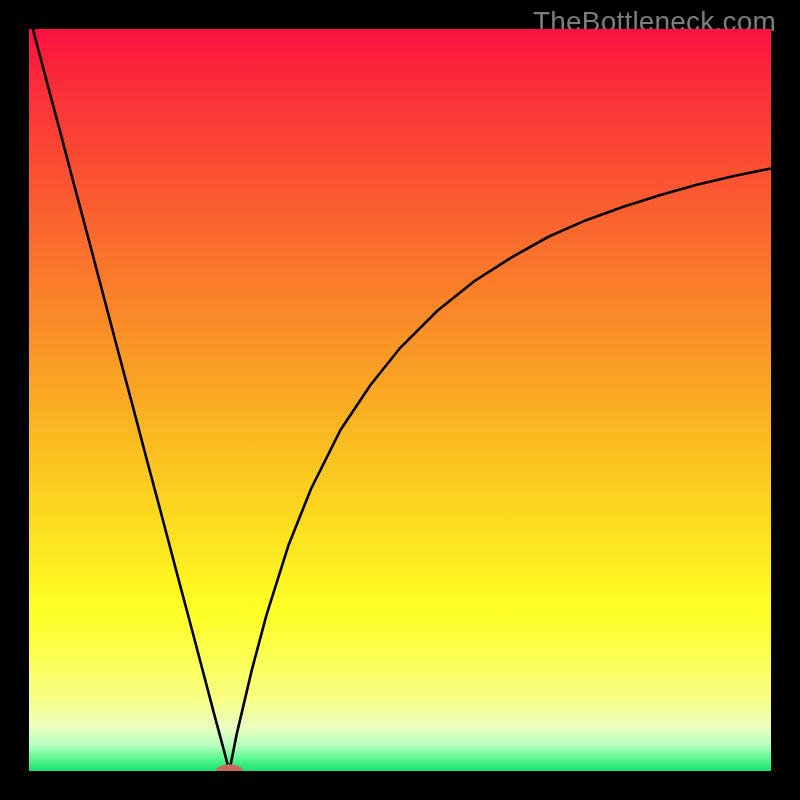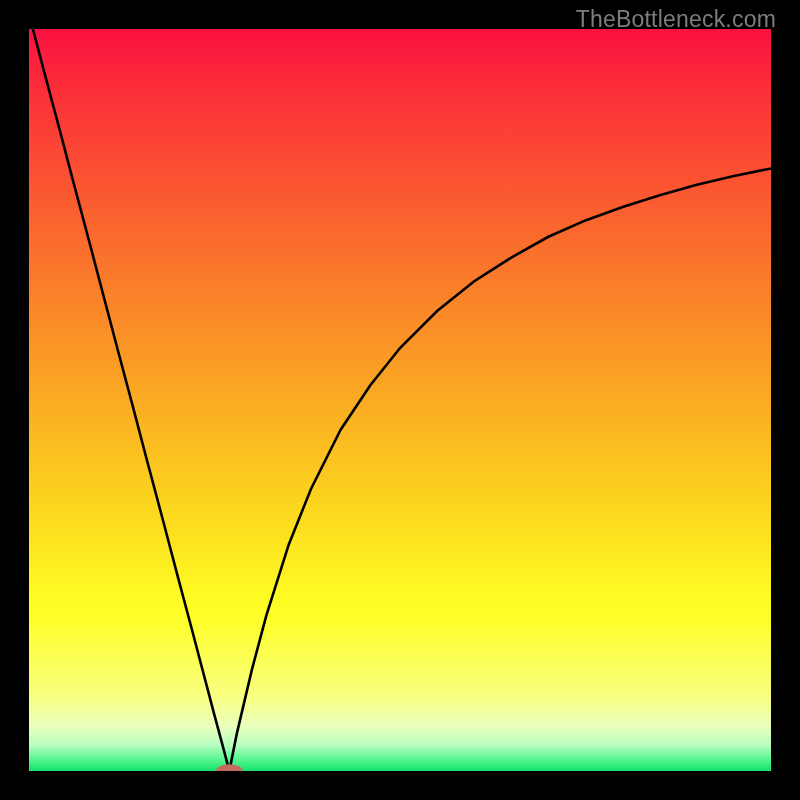--- a/index.html
+++ b/index.html
@@ -21,21 +21,21 @@
     left: 29px;
     top: 29px;
     width: 742px;
     height: 742px;
   }
   .watermark {
     position: absolute;
     top: 6px;
     right: 24px;
     color: #7d7d7d;
-    font-size: 23px;
+    font-size: 28px;
     letter-spacing: 0.2px;
     font-family: Arial, Helvetica, sans-serif;
   }
   svg {
     display: block;
   }
 </style>
 </head>
 <body>
 

